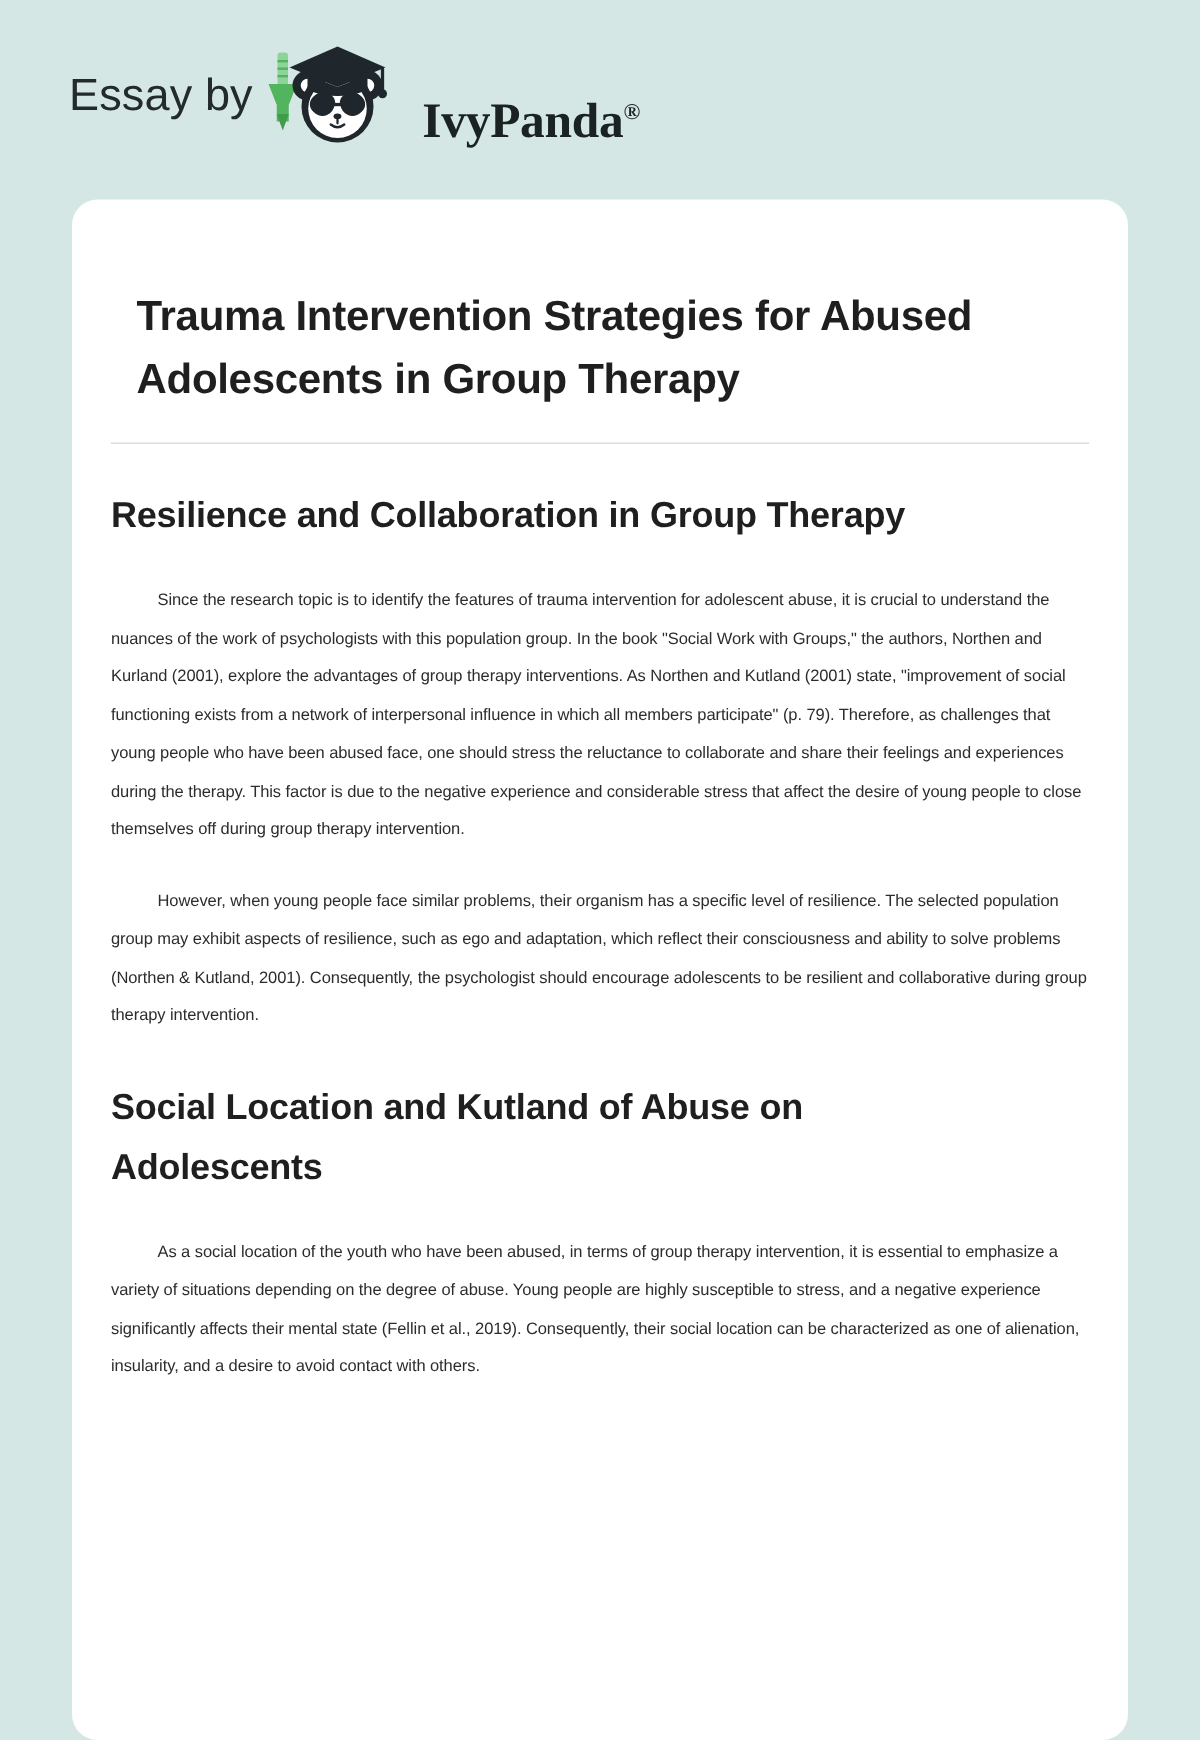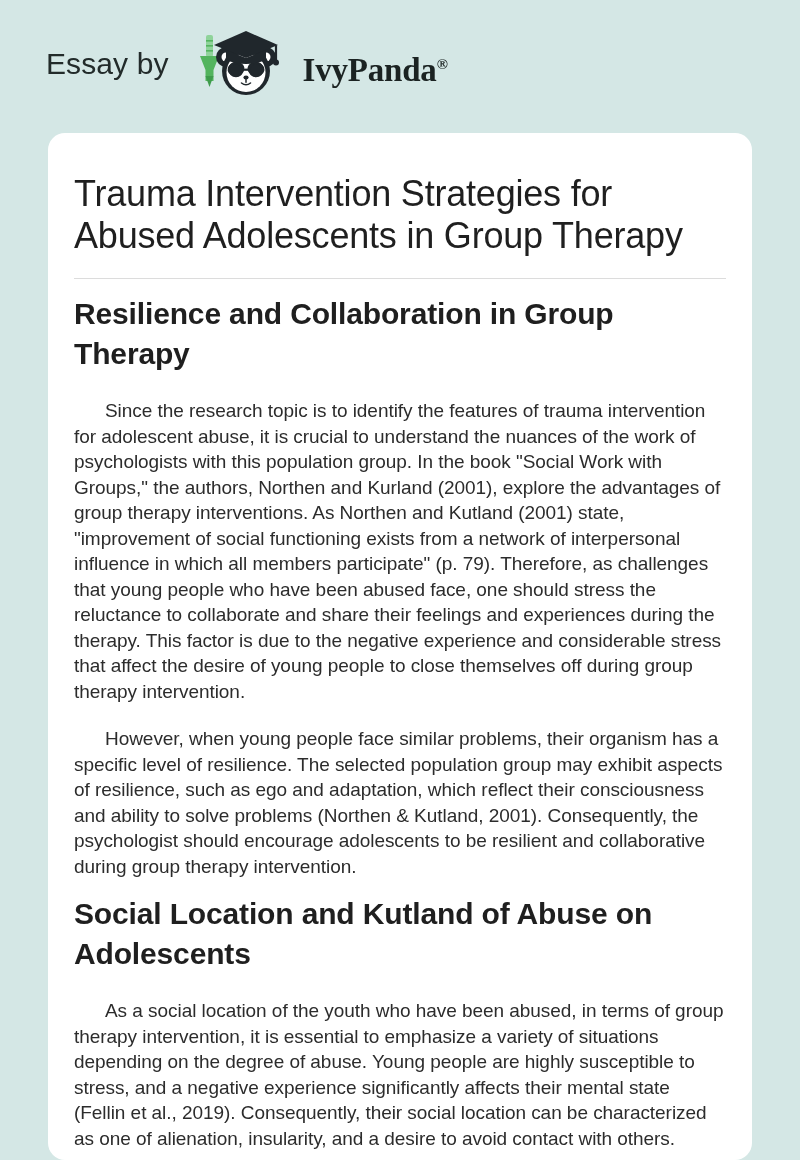--- a/index.html
+++ b/index.html
@@ -20,21 +20,21 @@
   .site-header {
     height: 133px;
     box-sizing: border-box;
     padding: 0 0 0 46px;
     display: flex;
     align-items: center;
   }
   .header-inner {
     display: flex;
     align-items: center;
-    gap: 23px;
+    gap: 2px;
     margin-top: -6px;
   }
   .essay-by {
     font-size: 30px;
     font-weight: 300;
     color: #222b2a;
     letter-spacing: 0.1px;
     line-height: 1;
     white-space: nowrap;
   }
@@ -51,21 +51,21 @@
   }
   .wordmark {
     font-family: "Liberation Serif", serif;
     font-size: 33px;
     font-weight: 700;
     color: #1b2322;
     line-height: 1;
     letter-spacing: -0.2px;
     white-space: nowrap;
     position: relative;
-    top: 7px;
+    top: 18px;
   }
   .wordmark .reg {
     font-size: 15px;
     vertical-align: super;
     font-weight: 700;
     line-height: 0;
   }
 
   
   .paper-card {
@@ -76,23 +76,23 @@
     background: #ffffff;
     border-radius: 17px 17px 17px 17px;
     padding: 40px 26px 0 26px;
     min-height: 1027px;
   }
   .card-body {
     padding: 0 0 0 0;
   }
 
   .doc-title {
-    margin: 0;
-    font-size: 36px;
-    font-weight: 400;
+    margin: 17px;
+    font-size: 28px;
+    font-weight: 700;
     line-height: 42px;
     color: #1f1f1f;
     letter-spacing: -0.2px;
     max-width: 640px;
   }
 
   .exclusive-badge {
     display: flex;
     align-items: center;
     gap: 9px;
@@ -117,32 +117,32 @@
   }
 
   .divider {
     height: 1px;
     background: #dcdcdc;
     border: 0;
     margin: 21px 0 0 0;
   }
 
   .section-heading {
-    margin: 15px 0 0 0;
-    font-size: 30px;
+    margin: 28px 0 0 0;
+    font-size: 24px;
     font-weight: 700;
     line-height: 40px;
     color: #1f1f1f;
     letter-spacing: -0.15px;
     max-width: 600px;
   }
 
   .body-para {
     margin: 22px 0 0 0;
-    font-size: 19px;
+    font-size: 11px;
     line-height: 25.5px;
     color: #2c2c2c;
     text-indent: 31px;
     text-align: left;
     letter-spacing: -0.05px;
   }
   .section-heading + .body-para { margin-top: 24px; }
 </style>
 </head>
 <body>

